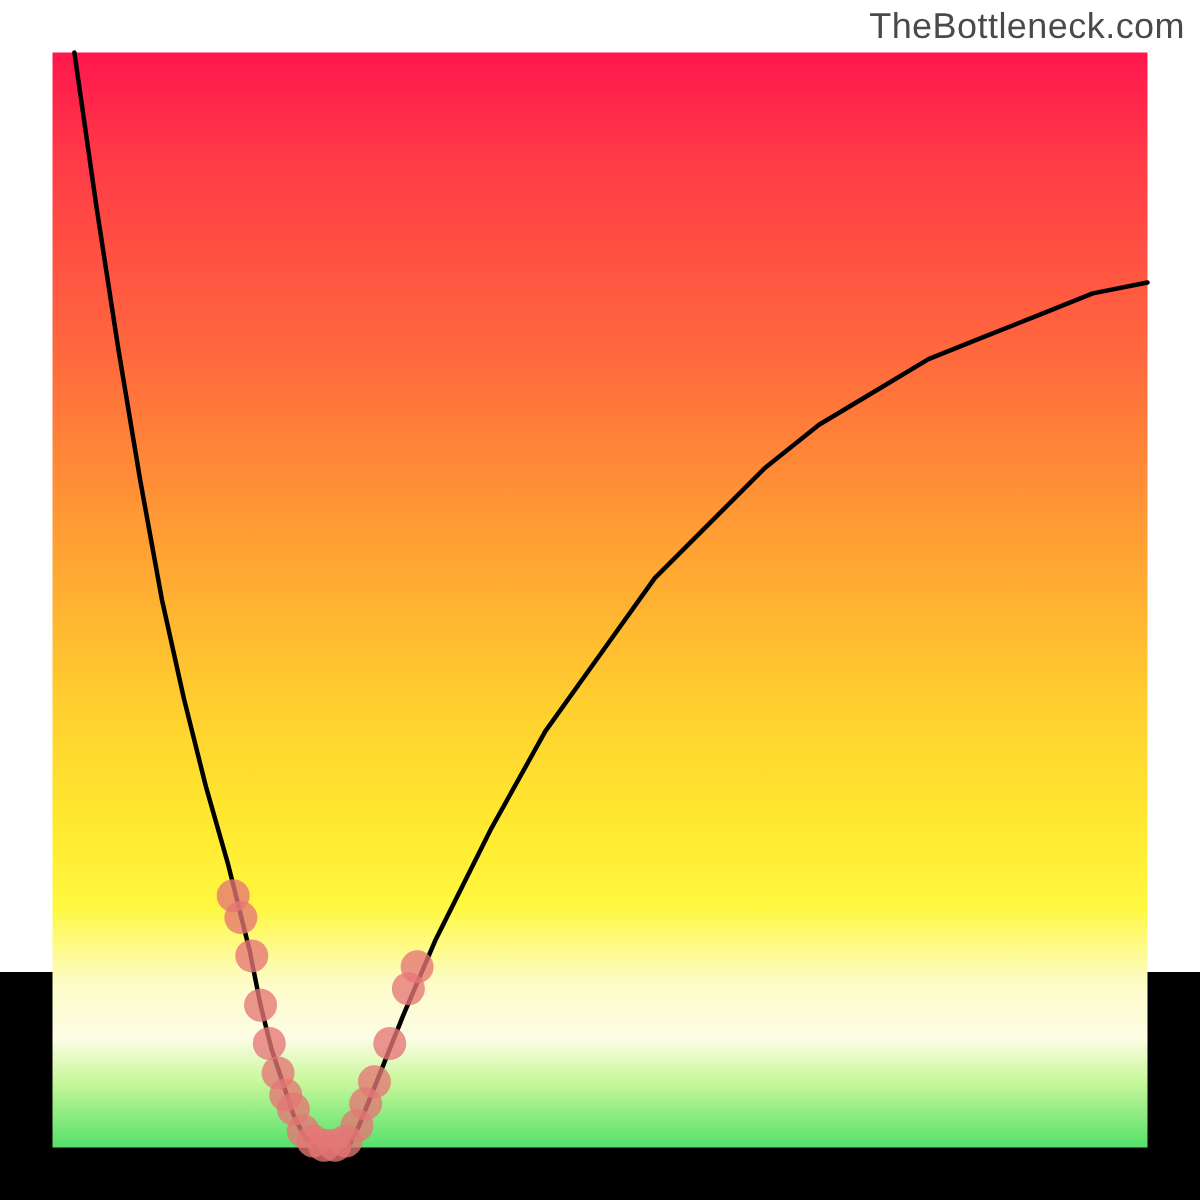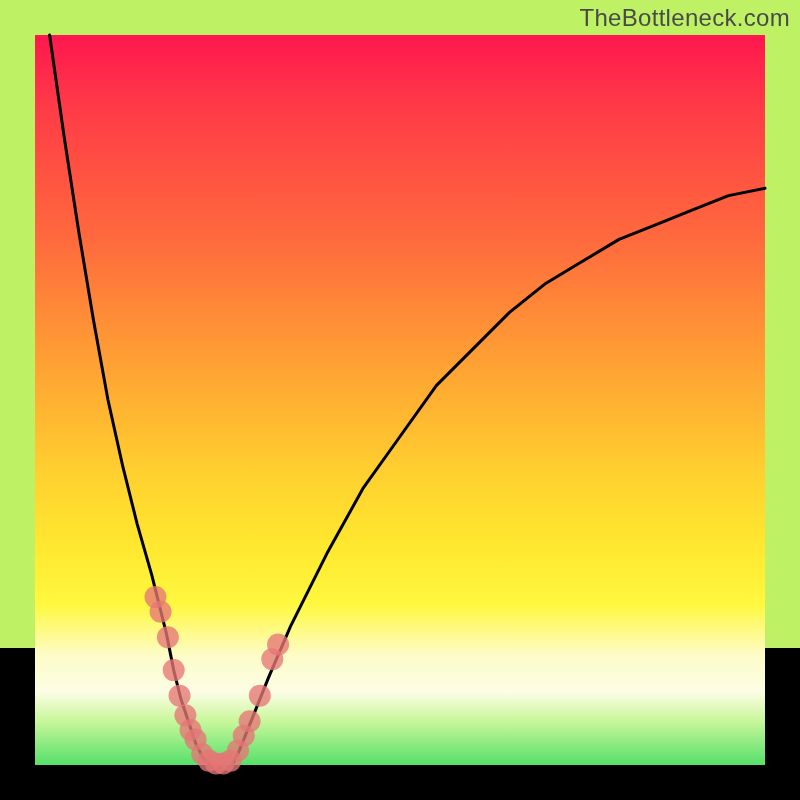--- a/index.html
+++ b/index.html
@@ -8,21 +8,21 @@
     width: 800px;
     height: 800px;
     overflow: hidden;
     background: #000;
     font-family: Arial, Helvetica, sans-serif;
   }
   .frame {
     position: relative;
     width: 800px;
     height: 648px;
-    background: #bef264;
+    background: #ffffff;
   }
   .watermark {
     position: absolute;
     top: 4px;
     right: 10px;
     color: #4a4a4a;
     font-size: 24px;
     font-weight: 400;
     letter-spacing: 0.3px;
     z-index: 10;

